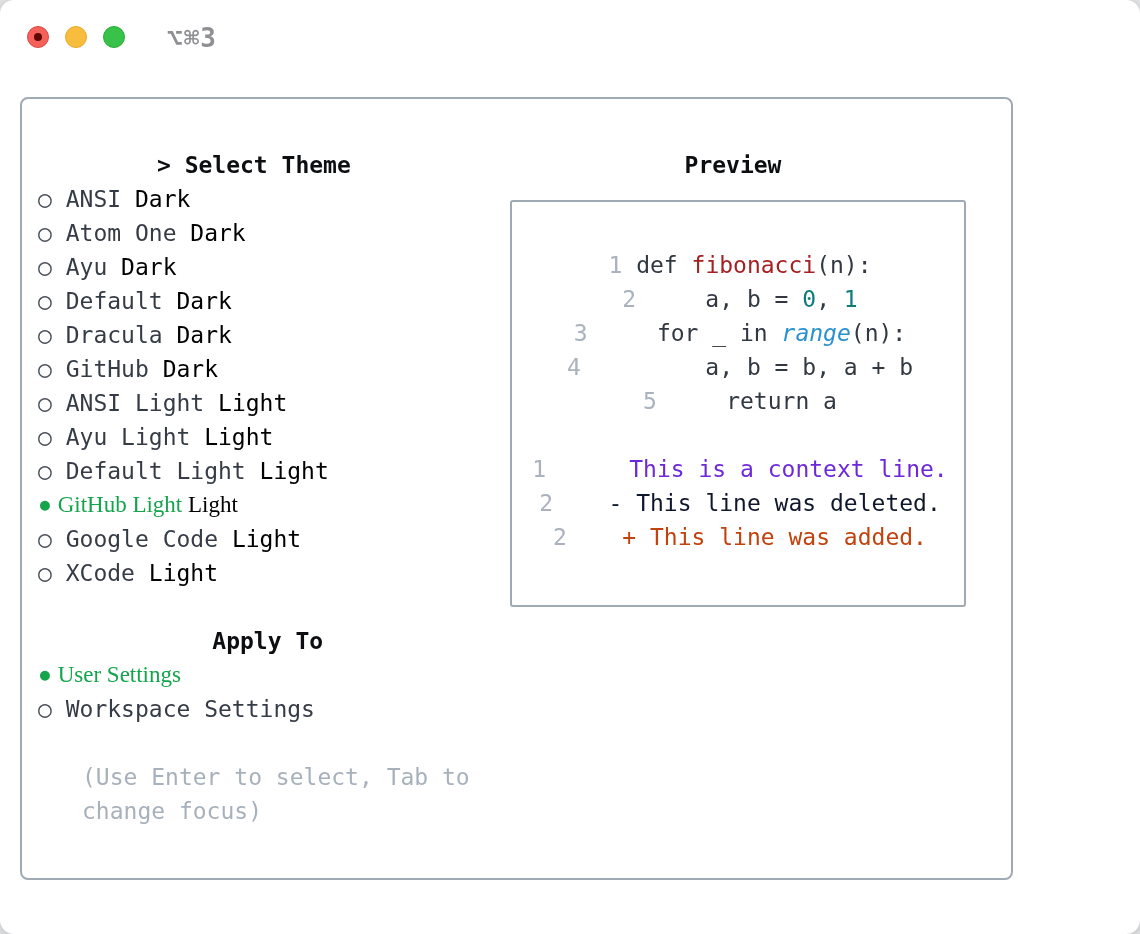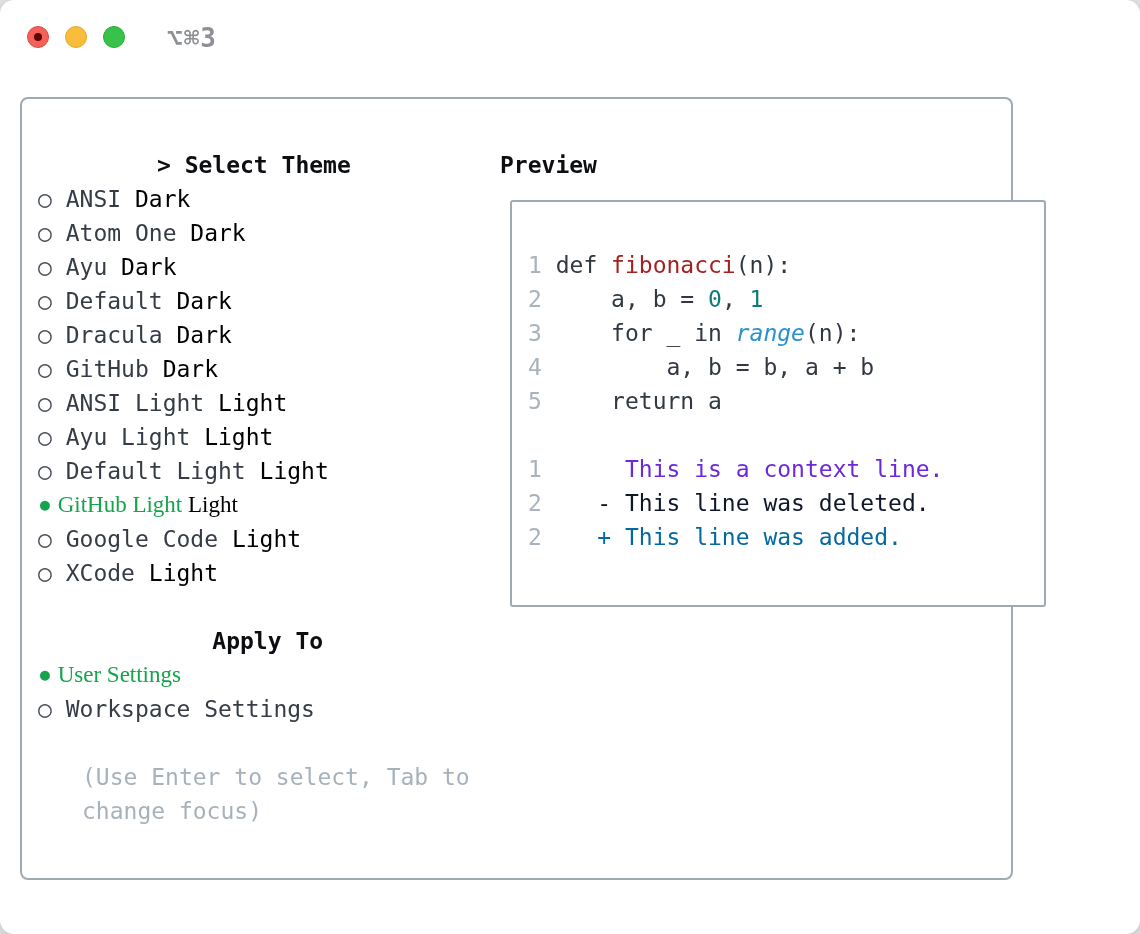--- a/index.html
+++ b/index.html
@@ -29,35 +29,35 @@
   .left-col { position:absolute; left:16px; top:49px; white-space:pre;
     font-size:23px; line-height:34px; color:#353c46; }
   .row { height:34px; }
   .row .marker { color:#4e545c; }
   .row.header-row, .row.header-row .marker { font-weight:bold; color:#0c0e11;text-align:center; }
   .row .variant { color:#000000; }
   .row.selected, .row.selected .marker, .row.selected .name { color:#14a44c;font-family:Liberation Serif, serif; }
   .row.hint { color:#a7b1bc;margin-left:44px; }
 
   
-  .right-col { position:absolute; left:478px; top:49px; }
+  .right-col { position:absolute; left:478px; top:49px;text-align:center; }
   .preview-title { font-size:23px; line-height:34px; font-weight:bold;
     color:#0c0e11; white-space:pre; }
-  .preview-box { margin-left:10px; margin-top:18px; width:536px; height:407px;
+  .preview-box { margin-left:10px; margin-top:18px; width:456px; height:407px;
     border:2px solid #a0aab4; border-radius:3px; background:#ffffff;
     padding:46px 12px 0 16px; white-space:pre; font-size:23px; line-height:34px; }
   .pline { height:34px; }
   .ln      { color:#a9b2bd; }
   .c-code  { color:#313842; }
   .c-fn    { color:#a52020; }
   .c-num   { color:#0d7b78; }
   .c-blt   { color:#2a91cf;font-style:italic; }
   .c-ctx   { color:#6d28d9; }
   .c-del   { color:#0f172a; }
-  .c-add   { color:#0369a1; }
+  .c-add   { color:#c2410c; }
 </style>
 </head>
 <body>
 
 <div class="window">
 
   <div class="titlebar">
     <div class="tl red">
       <span class="tl-dot"></span>
     </div>

